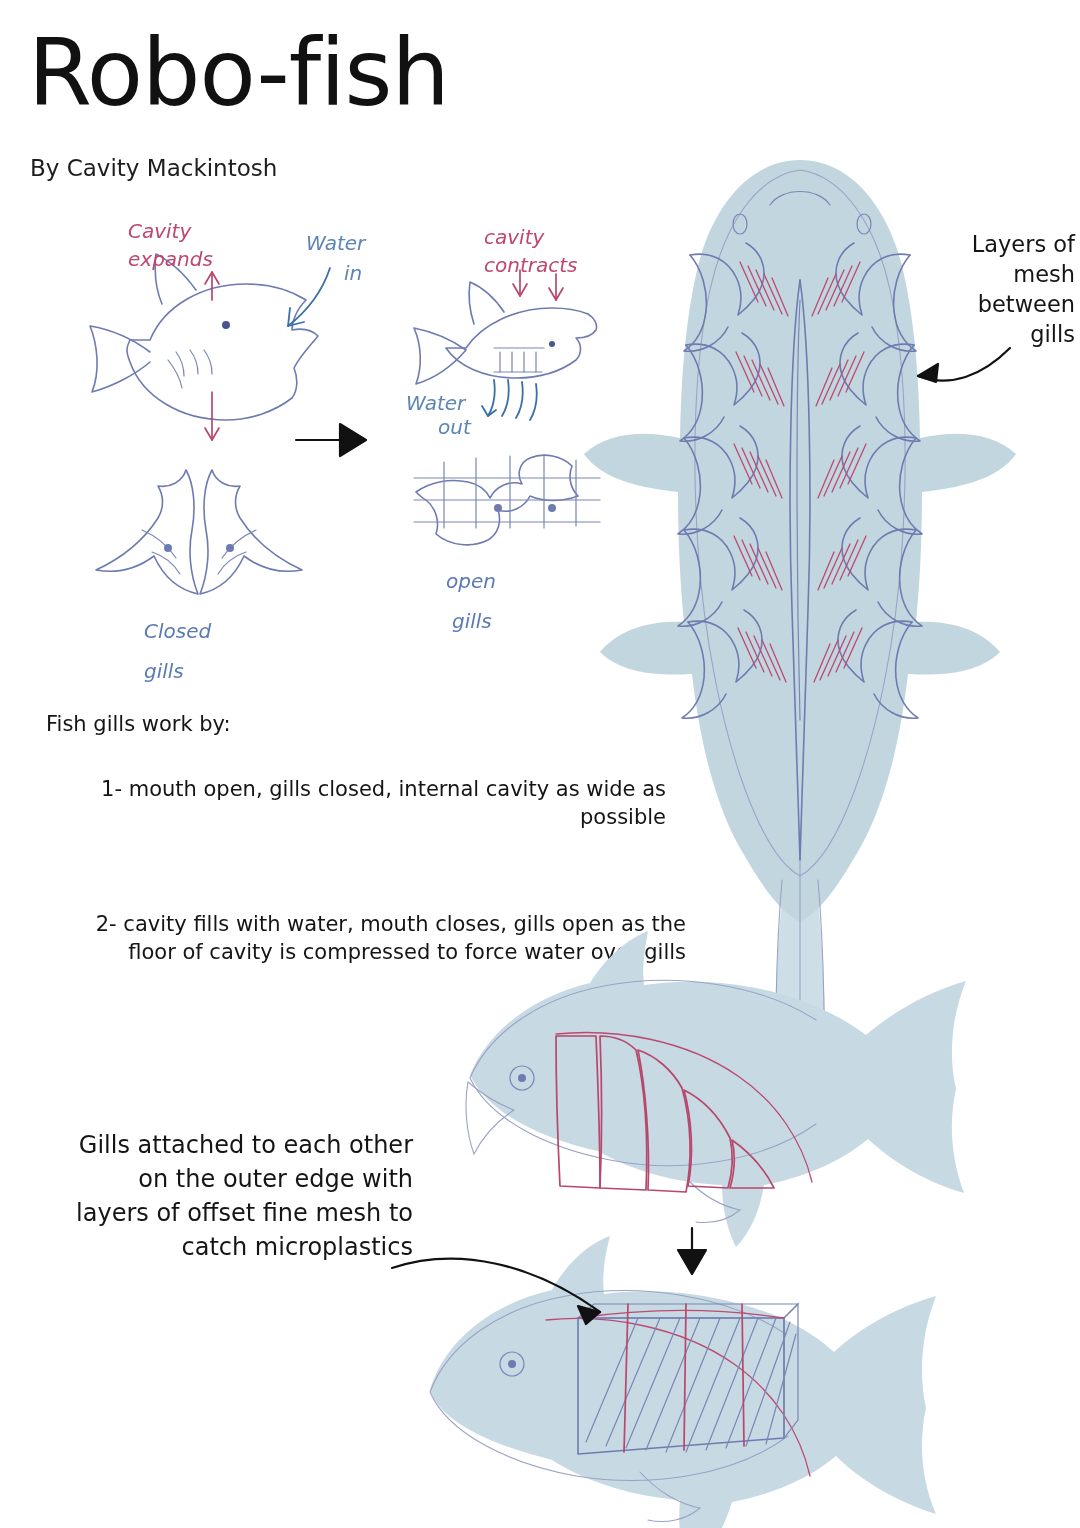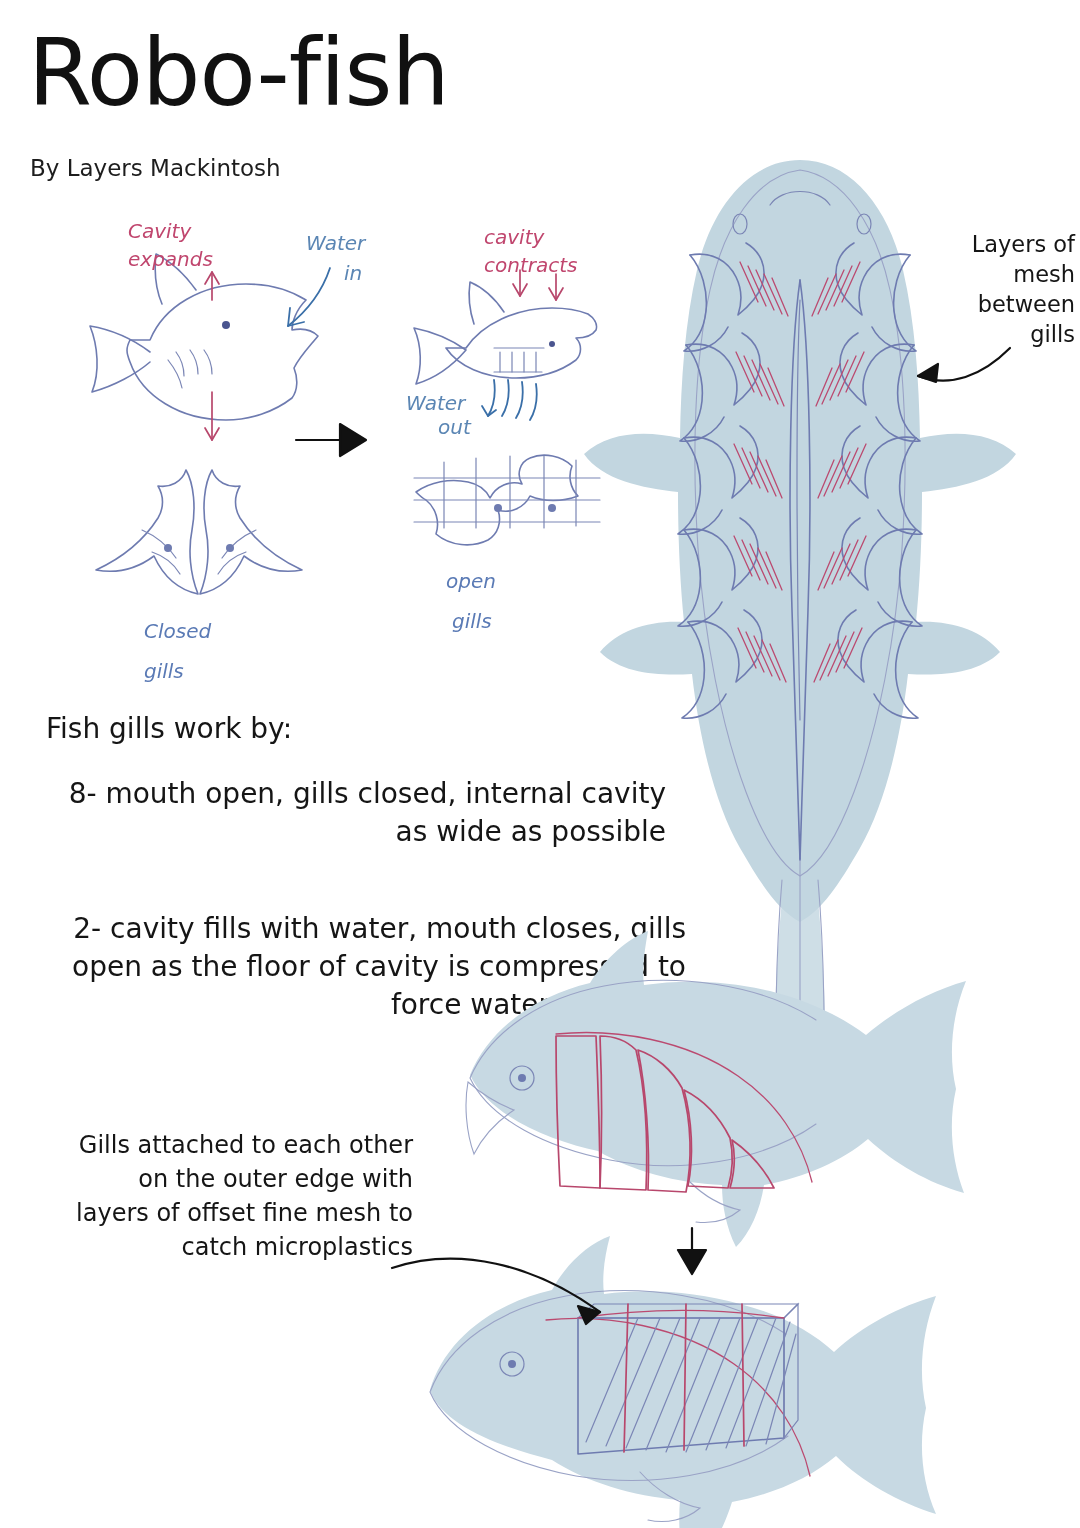--- a/index.html
+++ b/index.html
@@ -36,21 +36,21 @@
     position: absolute;
     left: 30px;
     top: 155px;
     font-size: 23px;
     color: #1d1d1d;
   }
 
   
   .body-text {
     position: absolute;
-    font-size: 28px;
+    font-size: 21px;
     line-height: 1.35;
     color: #151515;
   }
   #intro-line { left: 46px; top: 710px; }
   #step-1 { left: 46px; top: 775px; width: 620px; }
   #step-2 { left: 46px; top: 910px; width: 640px; }
 
   #mesh-note {
     position: absolute;
     left: 945px;
@@ -99,24 +99,24 @@
   .hand-red { fill: #c0466e; }
   .hand-blue { fill: #5a7ab5; }
   .hand-teal { fill: #5b86b4; }
 </style>
 </head>
 <body>
 
 <div class="page">
 
   <div id="title">Robo-fish</div>
-  <div id="byline">By Layers Mackintosh</div>
+  <div id="byline">By Cavity Mackintosh</div>
 
   <div class="body-text" id="intro-line">Fish gills work by:</div>
-  <div class="body-text" id="step-1">8- mouth open, gills closed, internal cavity as wide as possible</div>
+  <div class="body-text" id="step-1">1- mouth open, gills closed, internal cavity as wide as possible</div>
   <div class="body-text" id="step-2">2- cavity fills with water, mouth closes, gills open as the floor of cavity is compressed to force water over gills</div>
 
   <div id="gills-note">Gills attached to each other on the outer edge with layers of offset fine mesh to catch microplastics</div>
   <div id="mesh-note">Layers of mesh between gills</div>
 
   <svg class="layer" viewBox="0 0 1080 1528">
     <g>
       <path class="body-fill" d="M800 160
         c 50 0 88 46 103 110
         c 12 52 16 110 17 168

